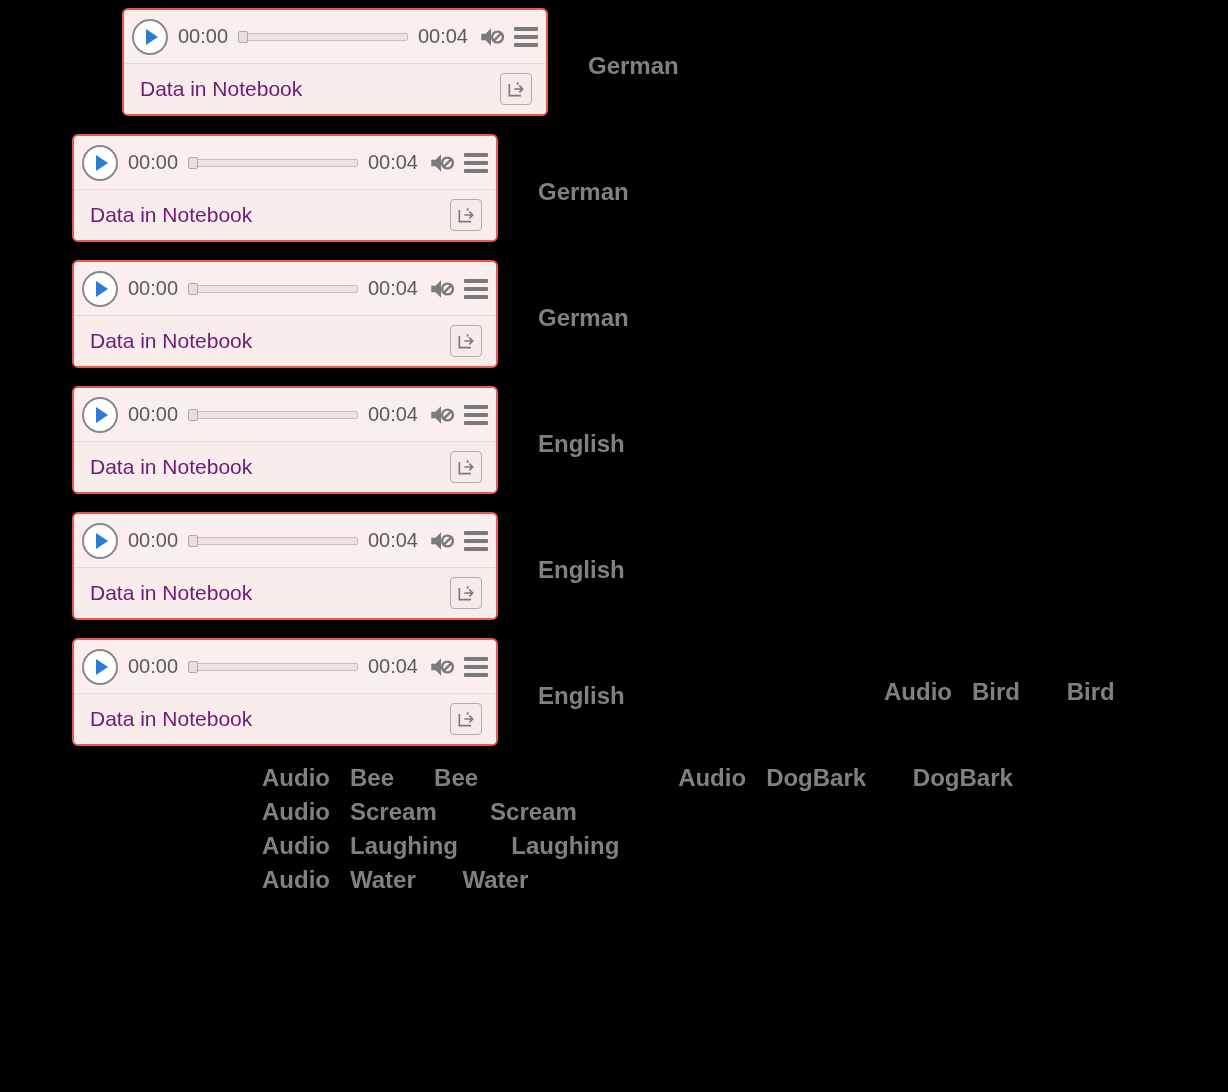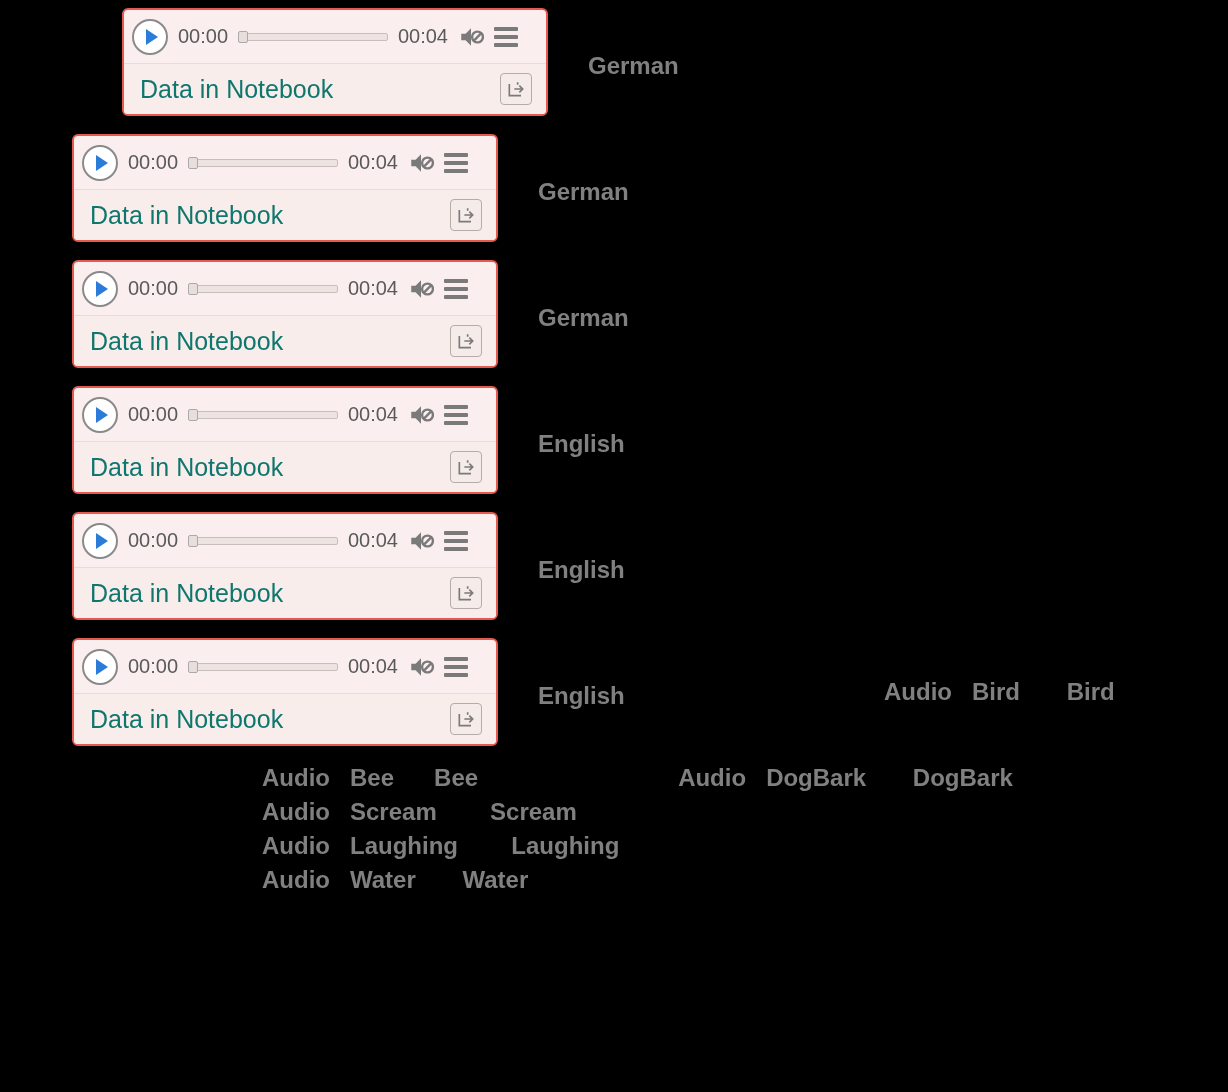--- a/index.html
+++ b/index.html
@@ -19,21 +19,21 @@
     border: 2px solid #e55a4f;
     border-radius: 6px;
     display: flex;
     flex-direction: column;
     overflow: hidden;
   }
   .audio-top {
     flex: 0 0 54px;
     display: flex;
     align-items: center;
-    padding: 0 28px 0 8px;
+    padding: 0 8px 0 8px;
     border-bottom: 1px solid #e7dcd9;
     gap: 10px;
   }
   .play-btn {
     width: 36px; height: 36px;
     border-radius: 50%;
     border: 2px solid #8a8a8a;
     background: #fff;
     display: flex; align-items: center; justify-content: center;
     cursor: pointer;
@@ -79,21 +79,21 @@
     flex-shrink: 0;
     cursor: pointer;
   }
   .menu-icon div { height: 4px; background: #7a7a7a; border-radius: 1px; }
   .audio-bottom {
     flex: 1;
     display: flex; align-items: center; justify-content: space-between;
     padding: 0 14px 0 16px;
     background: #f8edeb;
   }
-  .src-label { color: #0f766e; font-size: 25px; }
+  .src-label { color: #701a75; font-size: 21px; }
   .export-btn {
     width: 32px; height: 32px;
     border: 1px solid #b5aba8;
     border-radius: 4px;
     background: #f5ebe9;
     display: flex; align-items: center; justify-content: center;
     cursor: pointer;
   }
   .export-btn svg { width: 20px; height: 20px; }
   

